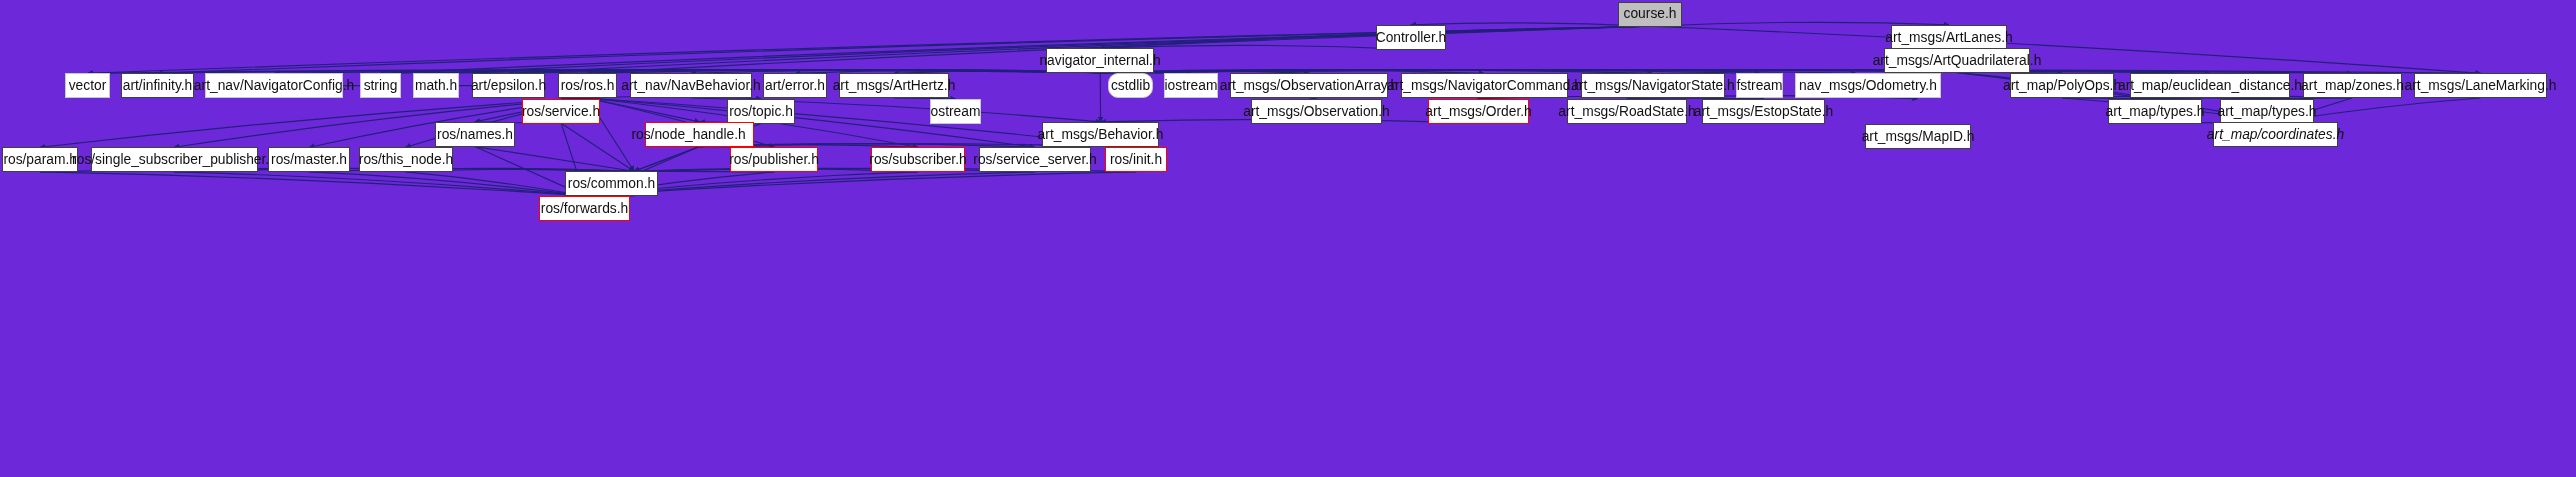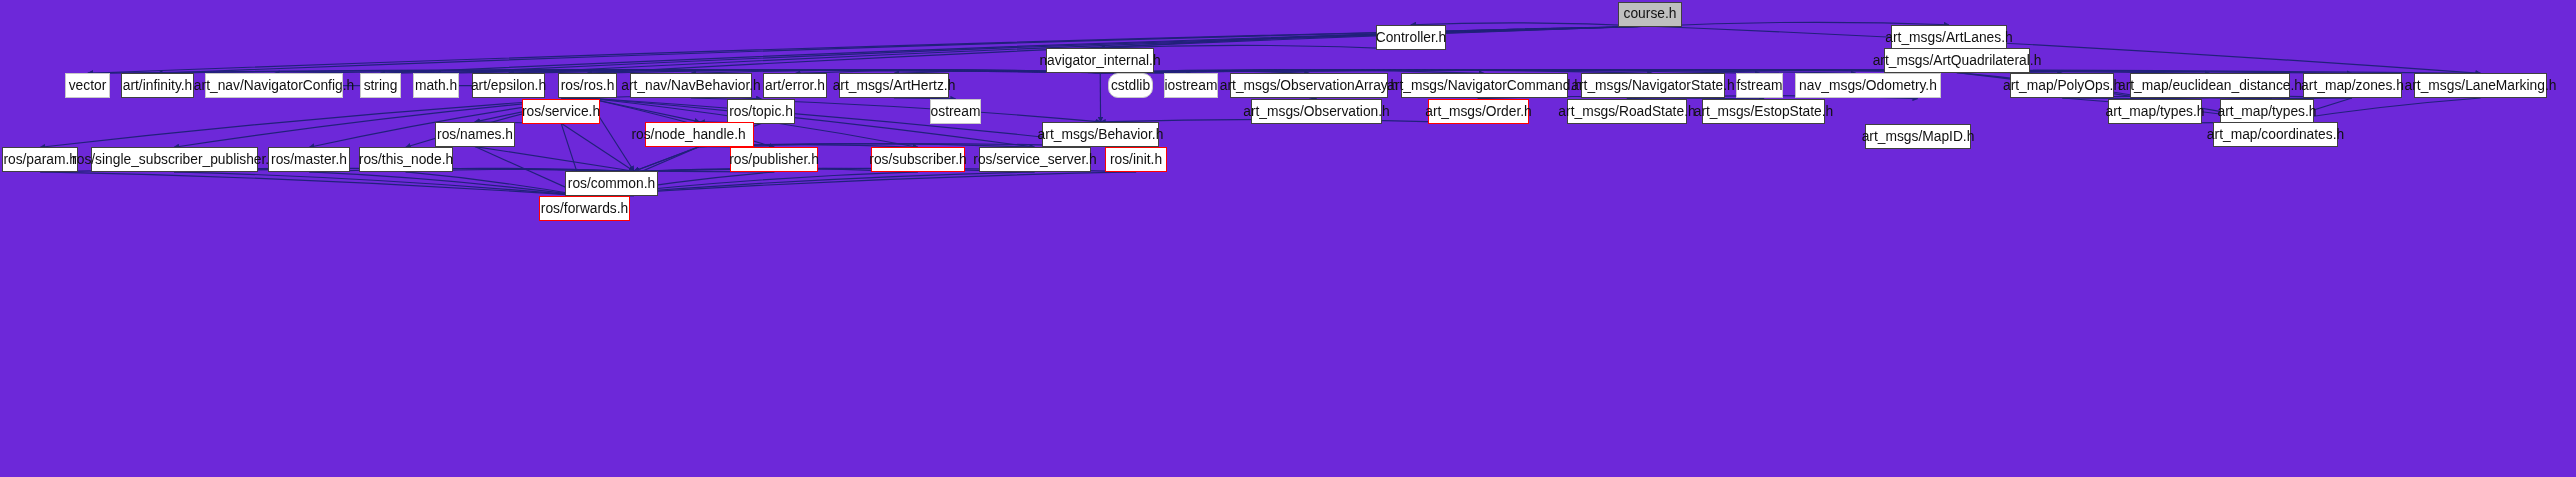--- a/index.html
+++ b/index.html
@@ -257,21 +257,21 @@
       </div>
       <div class="node strong" style="left: 435px; top: 122px; width: 80px;">
         <span class="lbl">ros/names.h</span>
       </div>
       <div class="node red" style="left: 645px; top: 122px; width: 109px; justify-content: flex-end;">
         <span class="lbl">ros/node_handle.h</span>
       </div>
       <div class="node strong" style="left: 1042px; top: 122px; width: 117px;">
         <span class="lbl">art_msgs/Behavior.h</span>
       </div>
-      <div class="node strong" style="left: 2213px; top: 122px; width: 125px;">
+      <div class="node strong" style="left: 2213px; top: 122px; width: 125px; font-style: italic;">
         <span class="lbl">art_map/coordinates.h</span>
       </div>
       <div class="node strong" style="left: 2.2px; top: 147px; width: 76px;">
         <span class="lbl">ros/param.h</span>
       </div>
       <div class="node strong" style="left: 91px; top: 147px; width: 167px;">
         <span class="lbl">ros/single_subscriber_publisher.h</span>
       </div>
       <div class="node strong" style="left: 268px; top: 147px; width: 82px;">
         <span class="lbl">ros/master.h</span>

